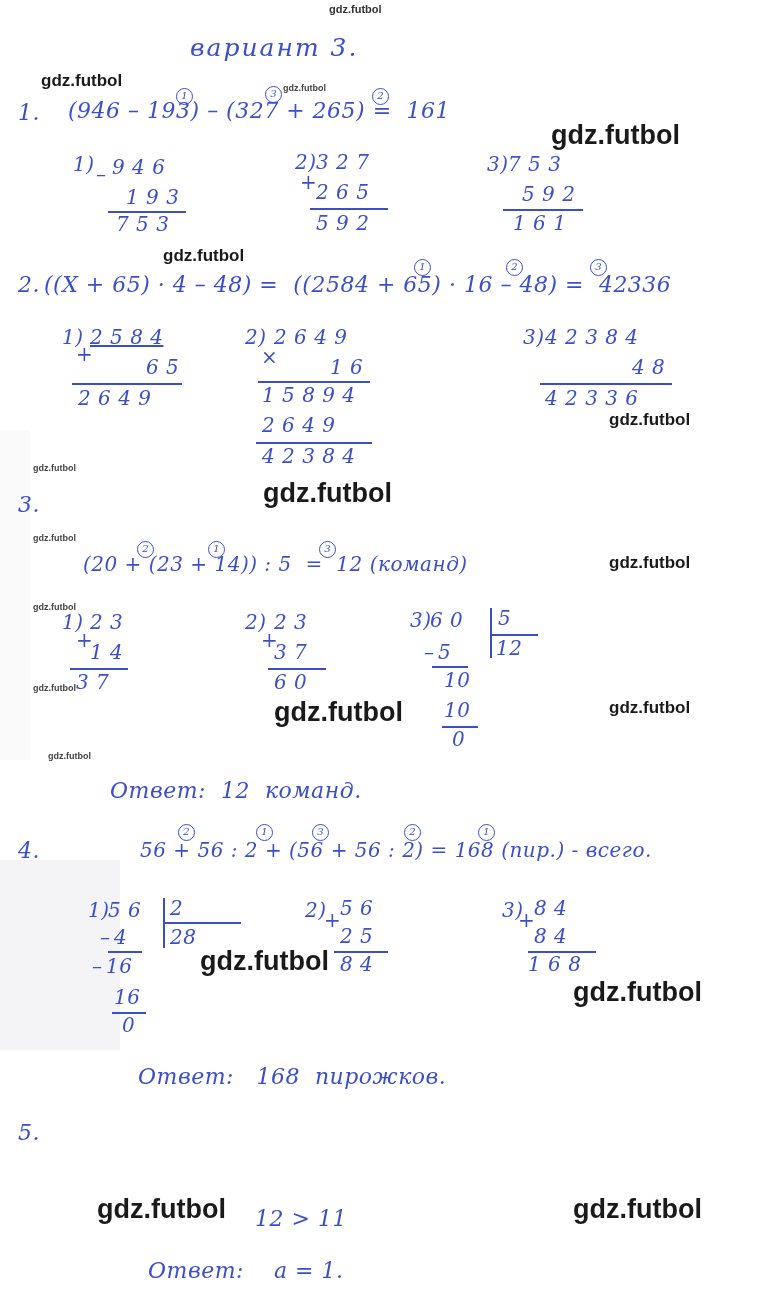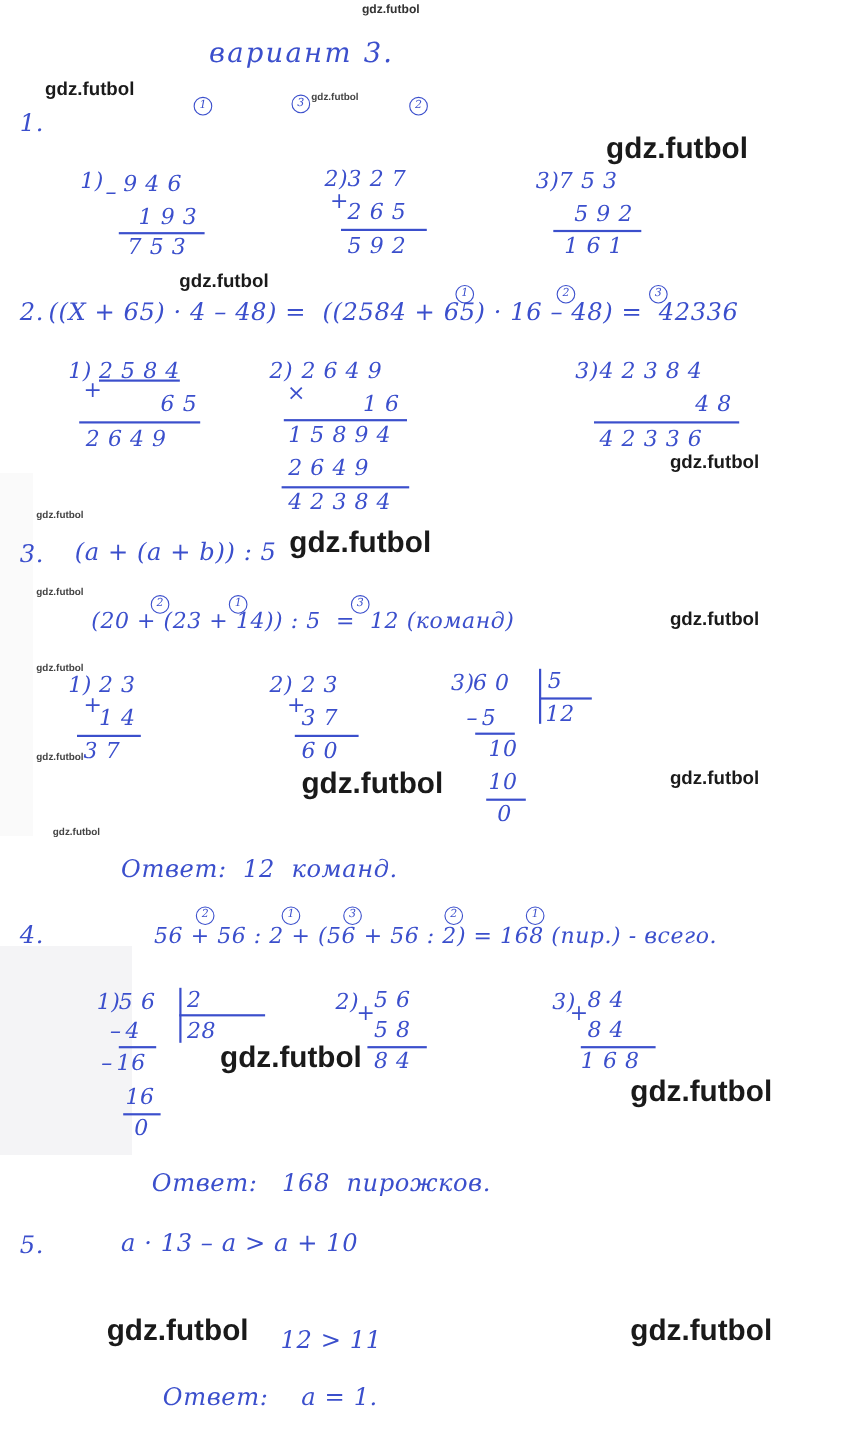--- a/index.html
+++ b/index.html
@@ -100,20 +100,21 @@
   <div class="wm wm-mid" style="left:609px; top:698px;">gdz.futbol</div>
   <div class="wm wm-tiny" style="left:48px; top:751px;">gdz.futbol</div>
   <div class="wm wm-big" style="left:200px; top:946px;">gdz.futbol</div>
   <div class="wm wm-big" style="left:573px; top:977px;">gdz.futbol</div>
   <div class="wm wm-big" style="left:97px; top:1194px;">gdz.futbol</div>
   <div class="wm wm-big" style="left:573px; top:1194px;">gdz.futbol</div>
 
   <div class="ink t28" style="left:190px; top:33px; letter-spacing:2px;">вариант 3.</div>
 
   <div class="ink t24" style="left:18px; top:100px;">1.</div>
+  <div class="ink t24" style="left:68px; top:98px;">(946 – 193) – (327 + 265) =  161</div>
   <div class="circ" style="left:176px; top:88px;">1</div>
   <div class="circ" style="left:265px; top:86px;">3</div>
   <div class="circ" style="left:372px; top:88px;">2</div>
 
   <div class="ink t22" style="left:73px; top:152px;">1)</div>
   <div class="ink t22" style="left:96px; top:162px;">–</div>
   <div class="ink t22" style="left:112px; top:155px;">9 4 6</div>
   <div class="ink t22" style="left:126px; top:185px;">1 9 3</div>
   <div class="rule" style="left:108px; top:211px; width:78px;"></div>
   <div class="ink t22" style="left:116px; top:212px;">7 5 3</div>
@@ -154,21 +155,20 @@
   <div class="rule" style="left:256px; top:442px; width:116px;"></div>
   <div class="ink t22" style="left:262px; top:444px;">4 2 3 8 4</div>
 
   <div class="ink t22" style="left:523px; top:325px;">3)</div>
   <div class="ink t22" style="left:545px; top:325px;">4 2 3 8 4</div>
   <div class="ink t22" style="left:632px; top:355px;">4 8</div>
   <div class="rule" style="left:540px; top:383px; width:132px;"></div>
   <div class="ink t22" style="left:545px; top:386px;">4 2 3 3 6</div>
 
   <div class="ink t24" style="left:18px; top:492px;">3.</div>
-  <div class="ink t24" style="left:68px; top:490px;">(a + (a + b)) : 5</div>
   <div class="ink t22" style="left:83px; top:552px;">(20 + (23 + 14)) : 5  =  12 (команд)</div>
   <div class="circ" style="left:137px; top:541px;">2</div>
   <div class="circ" style="left:208px; top:541px;">1</div>
   <div class="circ" style="left:319px; top:541px;">3</div>
 
   <div class="ink t22" style="left:62px; top:610px;">1)</div>
   <div class="ink t22" style="left:76px; top:628px;">+</div>
   <div class="ink t22" style="left:90px; top:610px;">2 3</div>
   <div class="ink t22" style="left:90px; top:640px;">1 4</div>
   <div class="rule" style="left:70px; top:668px; width:58px;"></div>
@@ -216,31 +216,30 @@
   <div class="rule" style="left:108px; top:951px; width:34px;"></div>
   <div class="ink t22" style="left:92px; top:954px;">–</div>
   <div class="ink t22" style="left:106px; top:954px;">16</div>
   <div class="ink t22" style="left:114px; top:985px;">16</div>
   <div class="rule" style="left:112px; top:1012px; width:34px;"></div>
   <div class="ink t22" style="left:122px; top:1013px;">0</div>
 
   <div class="ink t22" style="left:305px; top:898px;">2)</div>
   <div class="ink t22" style="left:324px; top:908px;">+</div>
   <div class="ink t22" style="left:340px; top:896px;">5 6</div>
-  <div class="ink t22" style="left:340px; top:924px;">5 8</div>
+  <div class="ink t22" style="left:340px; top:924px;">2 5</div>
   <div class="rule" style="left:334px; top:951px; width:54px;"></div>
   <div class="ink t22" style="left:340px; top:952px;">8 4</div>
 
   <div class="ink t22" style="left:502px; top:898px;">3)</div>
   <div class="ink t22" style="left:518px; top:908px;">+</div>
   <div class="ink t22" style="left:534px; top:896px;">8 4</div>
   <div class="ink t22" style="left:534px; top:924px;">8 4</div>
   <div class="rule" style="left:528px; top:951px; width:68px;"></div>
   <div class="ink t22" style="left:528px; top:952px;">1 6 8</div>
 
   <div class="ink t24" style="left:138px; top:1064px;">Ответ:   168  пирожков.</div>
 
   <div class="ink t24" style="left:18px; top:1120px;">5.</div>
-  <div class="ink t24" style="left:110px; top:1118px;">a · 13 – a &gt; a + 10</div>
   <div class="ink t24" style="left:255px; top:1206px;">12 &gt; 11</div>
   <div class="ink t24" style="left:148px; top:1258px;text-align:center;">Ответ:    a = 1.</div>
 
 </div>
 
 </body></html>

